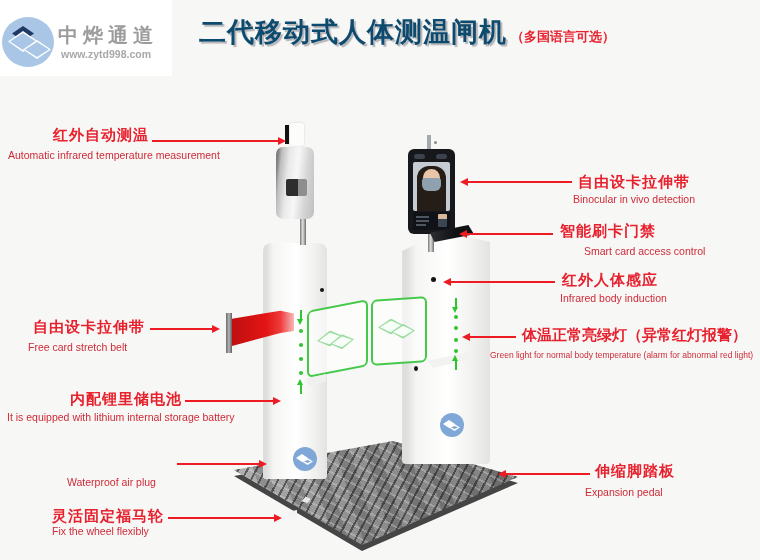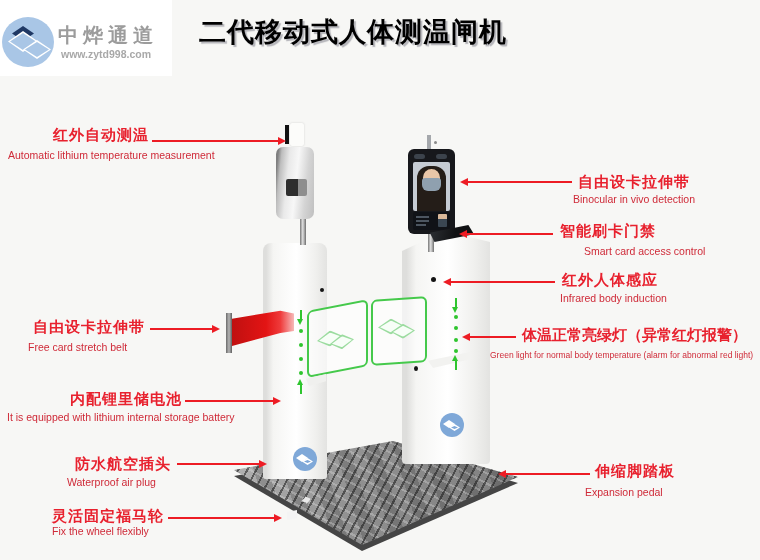--- a/index.html
+++ b/index.html
@@ -8,21 +8,21 @@
   .abs{position:absolute}
 
   
   .logo-bg{position:absolute;left:0;top:0;width:172px;height:76px;background:#fff}
   .logo-ellipse{position:absolute;left:2px;top:17px;width:52px;height:50px;border-radius:50%;
                 background:#a9c6e6;overflow:hidden}
   .logo-name{position:absolute;left:58px;top:22px;font-size:20px;font-weight:600;
              letter-spacing:5px;color:#9c9c9c;white-space:nowrap}
   .logo-url{position:absolute;left:61px;top:48px;font-size:10.5px;font-weight:bold;color:#a8a8a8}
   .title-row{position:absolute;left:199px;top:14px;display:flex;align-items:flex-end;gap:4px}
-  .title{font-size:27px;font-weight:bold;color:#000000;letter-spacing:1px;white-space:nowrap;
+  .title{font-size:27px;font-weight:bold;color:#0c4a6e;letter-spacing:1px;white-space:nowrap;
          text-shadow:2px 2px 1px #b5b5ba}
   .subtitle{font-size:13px;font-weight:bold;color:#e8212e;white-space:nowrap;margin-bottom:4px}
 
   
   .cn{position:absolute;font-size:15px;font-weight:bold;color:#e8212e;letter-spacing:1px;white-space:nowrap}
   .en{position:absolute;font-size:10.5px;color:#cf2a38;white-space:nowrap}
   .en.sm{font-size:8.5px}
   .lead{position:absolute;height:2px;background:#ed1c24}
   .lead.r::after{content:"";position:absolute;right:-8px;top:-3px;
                  border:4px solid transparent;border-left:8px solid #ed1c24}
@@ -73,20 +73,21 @@
       </span>
     <span class="dia" style="left:21px;top:23px;width:28px;height:19px;background:#fff">
         <i style="background:#a9c6e6"></i>
       </span>
   </div>
   <div class="logo-name">中烨通道</div>
   <div class="logo-url">www.zytd998.com</div>
 
   <div class="title-row">
     <span class="title">二代移动式人体测温闸机</span>
+    <span class="subtitle">（多国语言可选）</span>
   </div>
 
   <div class="plate-wrap">
     <div class="pedge"></div>
     <div class="ptop"></div>
   </div>
   <div class="abs" style="left:270px;top:460px;width:9px;height:7px;background:#fff;transform:skewY(-15deg)"></div>
   <div class="abs" style="left:287px;top:511px;width:10px;height:8px;background:#f4f4f4;transform:skewY(-12deg)"></div>
   <div class="abs" style="left:301px;top:496px;width:10px;height:8px;background:#e9e9e9;transform:rotate(-15deg);clip-path:polygon(0 50%,45% 20%,45% 0,100% 50%,45% 100%,45% 80%)"></div>
 
@@ -168,32 +169,31 @@
       <span class="gdot"></span>
       <span class="gdot"></span>
     <span class="gstem up"></span>
   </div>
 
   <div class="bdot" style="left:320px;top:288px;width:4px;height:4px"></div>
   <div class="bdot" style="left:431px;top:277px;width:5px;height:5px"></div>
   <div class="bdot" style="left:414px;top:366px;width:4px;height:5px"></div>
 
   <div class="cn" style="left:53px;top:126px">红外自动测温</div>
-  <div class="en" style="left:8px;top:149px">Automatic lithium temperature measurement</div>
+  <div class="en" style="left:8px;top:149px">Automatic infrared temperature measurement</div>
   <div class="lead r" style="left:152px;top:140px;width:130px"></div>
 
   <div class="cn" style="left:33px;top:318px">自由设卡拉伸带</div>
   <div class="en" style="left:28px;top:341px">Free card stretch belt</div>
   <div class="lead r" style="left:150px;top:328px;width:66px"></div>
 
   <div class="cn" style="left:70px;top:390px">内配锂里储电池</div>
   <div class="en" style="left:7px;top:411px">It is equipped with lithium internal storage battery</div>
   <div class="lead r" style="left:185px;top:400px;width:92px"></div>
 
-  <div class="cn" style="left:75px;top:455px">防水航空插头</div>
   <div class="en" style="left:67px;top:476px">Waterproof air plug</div>
   <div class="lead r" style="left:177px;top:463px;width:86px"></div>
 
   <div class="cn" style="left:52px;top:507px">灵活固定福马轮</div>
   <div class="en" style="left:52px;top:525px">Fix the wheel flexibly</div>
   <div class="lead r" style="left:168px;top:517px;width:110px"></div>
 
   <div class="cn" style="left:578px;top:173px">自由设卡拉伸带</div>
   <div class="en" style="left:573px;top:193px">Binocular in vivo detection</div>
   <div class="lead l" style="left:464px;top:181px;width:108px"></div>

